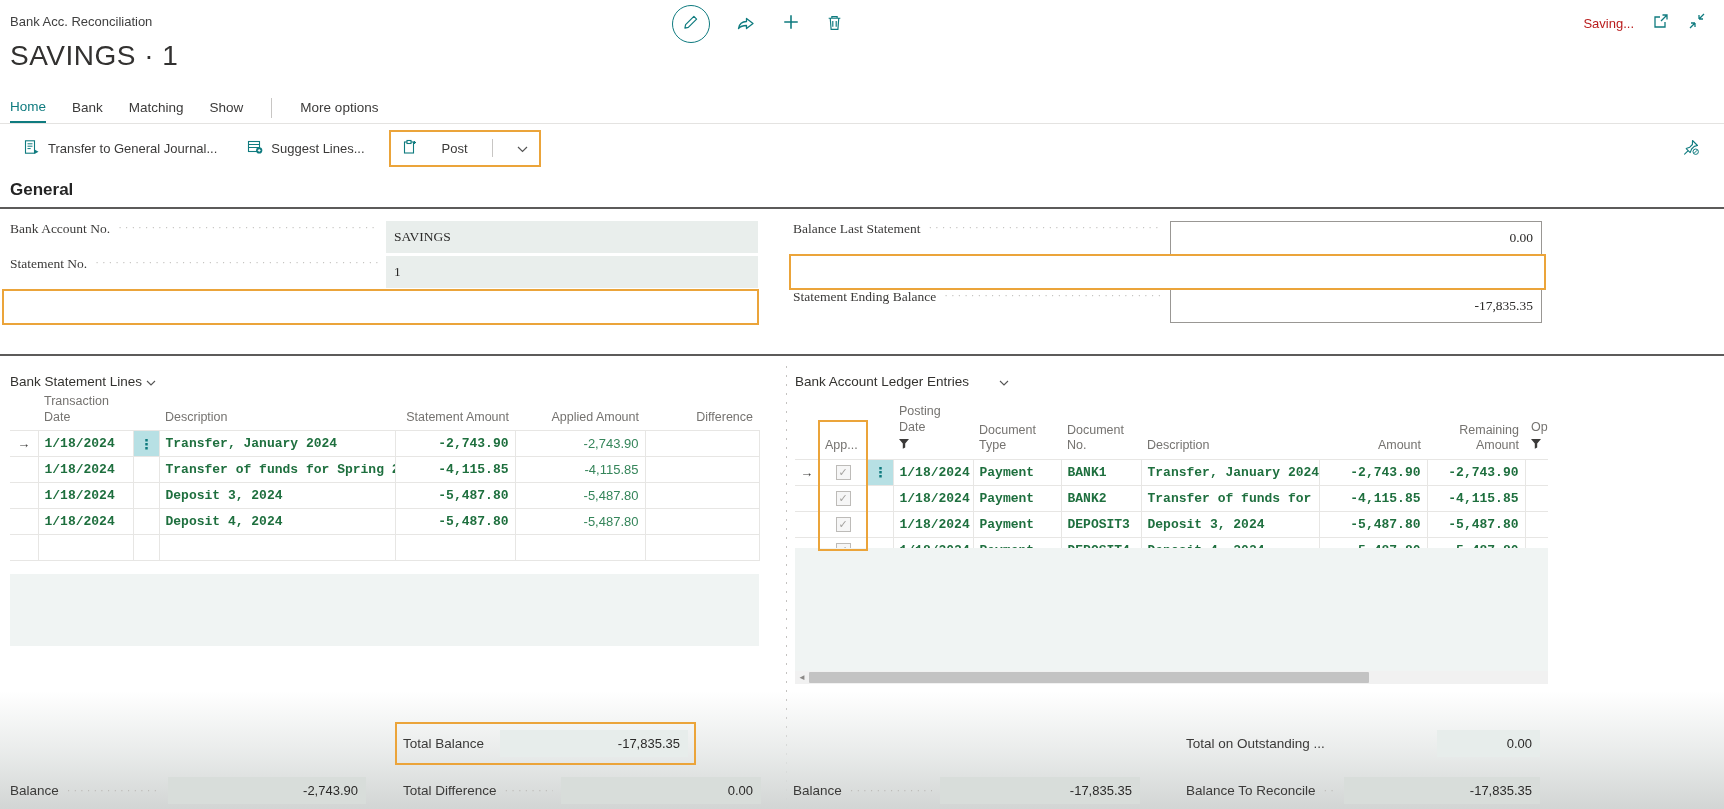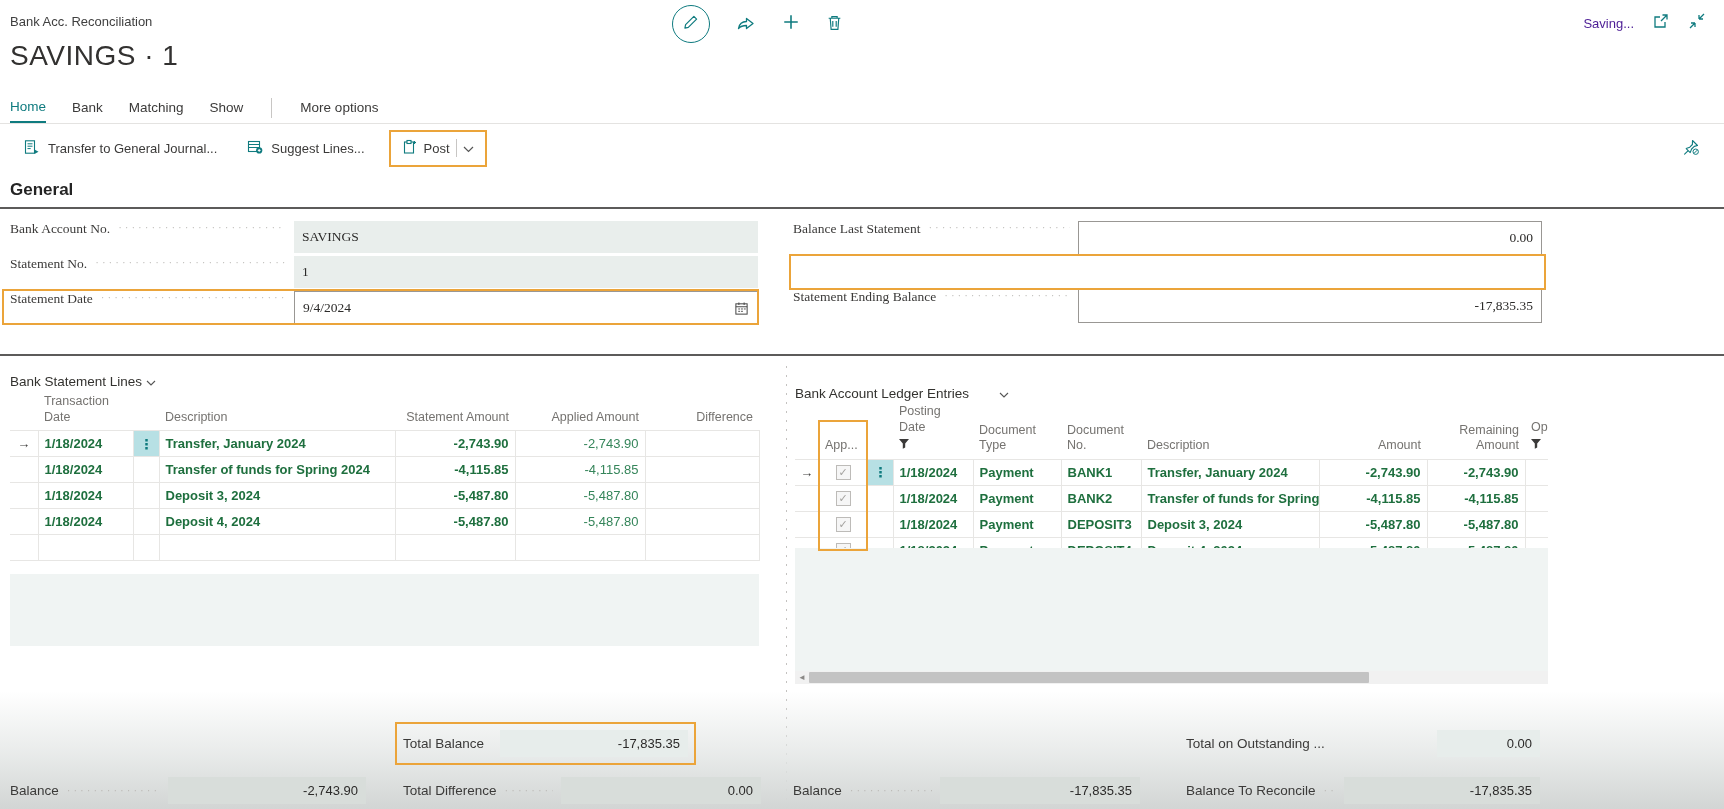--- a/index.html
+++ b/index.html
@@ -16,77 +16,77 @@
   html,body{background:#fff;}
   body{font-family:"Liberation Sans","DejaVu Sans",sans-serif;color:#3b3a39;}
   .stage{position:relative;width:1724px;height:809px;background:#fff;overflow:hidden;}
 
   
   .breadcrumb{position:absolute;left:10px;top:14px;font-size:13px;color:#404040;cursor:pointer;}
   .page-title{position:absolute;left:10px;top:40px;font-size:28px;font-weight:300;color:#323130;letter-spacing:.5px;}
   .center-icons{position:absolute;left:672px;top:4px;display:flex;align-items:center;gap:26px;height:40px;color:var(--accent-teal);}
   .icon-circle{width:38px;height:38px;border:1.5px solid var(--accent-teal);border-radius:50%;display:flex;align-items:center;justify-content:center;}
   .top-right{position:absolute;right:18px;top:12px;display:flex;align-items:center;gap:18px;color:var(--accent-teal);}
-  .saving{font-size:13px;color:#4c1d95;}
+  .saving{font-size:13px;color:#b91c1c;}
 
   
   .tabs{position:absolute;left:10px;top:98px;display:flex;align-items:center;gap:26px;font-size:13.5px;}
   .tab{padding-bottom:7px;cursor:pointer;color:#3b3a39;}
   .tab.active{color:var(--accent-teal);border-bottom:2px solid var(--accent-teal);}
   .tab-divider{width:1px;height:20px;background:#c8c6c4;margin:0 2px 6px 2px;}
   .tabs-rule{position:absolute;left:0;right:0;top:123px;border-top:1px solid var(--line);}
 
   
   .toolbar{position:absolute;left:24px;top:128px;right:60px;height:40px;display:flex;align-items:center;gap:30px;font-size:13px;}
   .tb-item{display:flex;align-items:center;gap:8px;cursor:pointer;color:#3b3a39;}
   .tb-item svg{color:var(--accent-teal);}
-  .post-group{display:flex;align-items:center;gap:6px;border:2px solid var(--highlight-orange);padding:7px 11px;margin-left:-6px;cursor:pointer;}
+  .post-group{display:flex;align-items:center;gap:24px;border:2px solid var(--highlight-orange);padding:7px 11px;margin-left:-6px;cursor:pointer;}
   .post-divider{width:1px;height:18px;background:#c8c6c4;}
   .pin{position:absolute;right:24px;top:138px;color:var(--accent-teal);cursor:pointer;}
 
   
   .section-title{position:absolute;left:10px;top:180px;font-size:17px;font-weight:700;color:#242424;cursor:pointer;}
   .section-rule{position:absolute;left:0;right:0;top:207px;border-top:2px solid #5c5b5a;}
 
   .fields{position:absolute;display:flex;flex-direction:column;}
   .fields.left{left:10px;top:221px;width:748px;}
   .fields.right{left:793px;top:221px;width:749px;gap:33px;}
   .frow{display:flex;height:35px;font-family:Liberation Serif, serif;}
   .flabel{font-size:13.5px;color:var(--label);white-space:nowrap;}
   .dots{flex:1;overflow:hidden;white-space:nowrap;color:#bdbbb8;font-size:11px;letter-spacing:3px;margin:0 8px;height:13px;}
   .dots::after{content:"······································································";}
-  .fvalue{width:464px;height:26px;display:flex;align-items:center;font-size:13.5px;padding:16px 8px;color:#2b2a29;}
+  .fvalue{width:372px;height:26px;display:flex;align-items:center;font-size:13.5px;padding:16px 8px;color:#2b2a29;}
   .fvalue.readonly{background:#e9eeec;}
   .fvalue.editable{background:#fff;border:1px solid #999794;}
   .fvalue.num{justify-content:flex-end;}
   .fvalue .grow{flex:1;}
   .cal{color:#4a4a4a;cursor:pointer;display:flex;}
 
   
   .hl{position:absolute;border:2px solid var(--highlight-orange);pointer-events:none;}
   .hl-date{left:2px;top:289px;width:757px;height:36px;}
   .hl-ending{left:789px;top:254px;width:757px;height:36px;}
   .hl-app{left:818px;top:420px;width:50px;height:131px;z-index:5;}
 
   .mid-rule{position:absolute;left:0;right:0;top:354px;border-top:2px solid #5c5b5a;}
   .panel-sep{position:absolute;left:786px;top:366px;height:443px;width:1px;
     background:repeating-linear-gradient(180deg,#c4c2c0 0 2px,transparent 2px 9px);}
 
   
   .panel-title{position:absolute;font-size:13.5px;color:#33322f;display:flex;align-items:flex-start;gap:4px;cursor:pointer;}
   .panel-title.lt{left:10px;top:374px;}
-  .panel-title.rt{left:795px;top:386px;gap:30px;}
+  .panel-title.rt{left:795px;top:374px;gap:30px;}
 
   table.grid{border-collapse:collapse;table-layout:fixed;font-size:13px;}
   .grid th{font-weight:400;color:var(--hdr);font-size:12.5px;vertical-align:bottom;padding:2px 6px 5px 6px;text-align:left;line-height:1.25;}
   .grid th.num,.grid td.num{text-align:right;}
   .grid td{height:26px;border:1px solid #e7e6e4;padding:0 6px;white-space:nowrap;overflow:hidden;}
   .grid tr td:first-child{border-left:none;}
   .grid td.ind{text-align:center;color:#3b3a39;font-size:13px;padding:0 2px;}
-  .grid td.green{color:var(--row-green);font-weight:700;}
+  .grid td.green{color:var(--row-green);font-weight:700;font-family:Liberation Mono, monospace;}
   .grid td.green-light{color:var(--row-green-light);font-weight:400;}
   .grid td.sel{background:var(--selected-cell-teal);color:var(--accent-teal);text-align:center;font-weight:700;font-size:14px;cursor:pointer;}
   .lt-table{position:absolute;left:10px;top:392px;width:749px;}
   .rt-wrap{position:absolute;left:795px;top:402px;width:753px;overflow:hidden;}
   .rt-table{width:770px;}
   .gray-block{position:absolute;background:#f0f4f3;}
   .gb-left{left:10px;top:574px;width:749px;height:72px;}
   .gb-right{left:795px;top:548px;width:753px;height:123px;}
 
   .checkbox{width:15px;height:15px;border:1px solid #bdbbb8;background:#f6f6f6;margin:0 auto;
@@ -220,35 +220,20 @@
   <div class="fields left">
     <div class="frow">
       <span class="flabel">Bank Account No.</span>
       <span class="dots"></span>
       <div class="fvalue readonly">SAVINGS</div>
     </div>
     <div class="frow">
       <span class="flabel">Statement No.</span>
       <span class="dots"></span>
       <div class="fvalue readonly">1</div>
-    </div>
-    <div class="frow">
-      <span class="flabel">Statement Date</span>
-      <span class="dots"></span>
-      <div class="fvalue editable">
-        <span>9/4/2024</span>
-        <span class="grow"></span>
-        <span class="cal">
-          <svg width="15" height="15" viewBox="0 0 16 16">
-              <rect x="2" y="3" width="12" height="11" fill="none" stroke="currentColor" stroke-width="1.1"></rect>
-              <path d="M2 6.2h12M5.2 1.6v2.6M10.8 1.6v2.6" stroke="currentColor" stroke-width="1.1"></path>
-              <path d="M4.5 8.5h2M7.5 8.5h2M10.5 8.5h2M4.5 11h2M7.5 11h2" stroke="currentColor" stroke-width="1"></path>
-            </svg>
-        </span>
-      </div>
     </div>
   </div>
 
   <div class="fields right">
     <div class="frow">
       <span class="flabel">Balance Last Statement</span>
       <span class="dots"></span>
       <div class="fvalue editable num">0.00</div>
     </div>
     <div class="frow">

